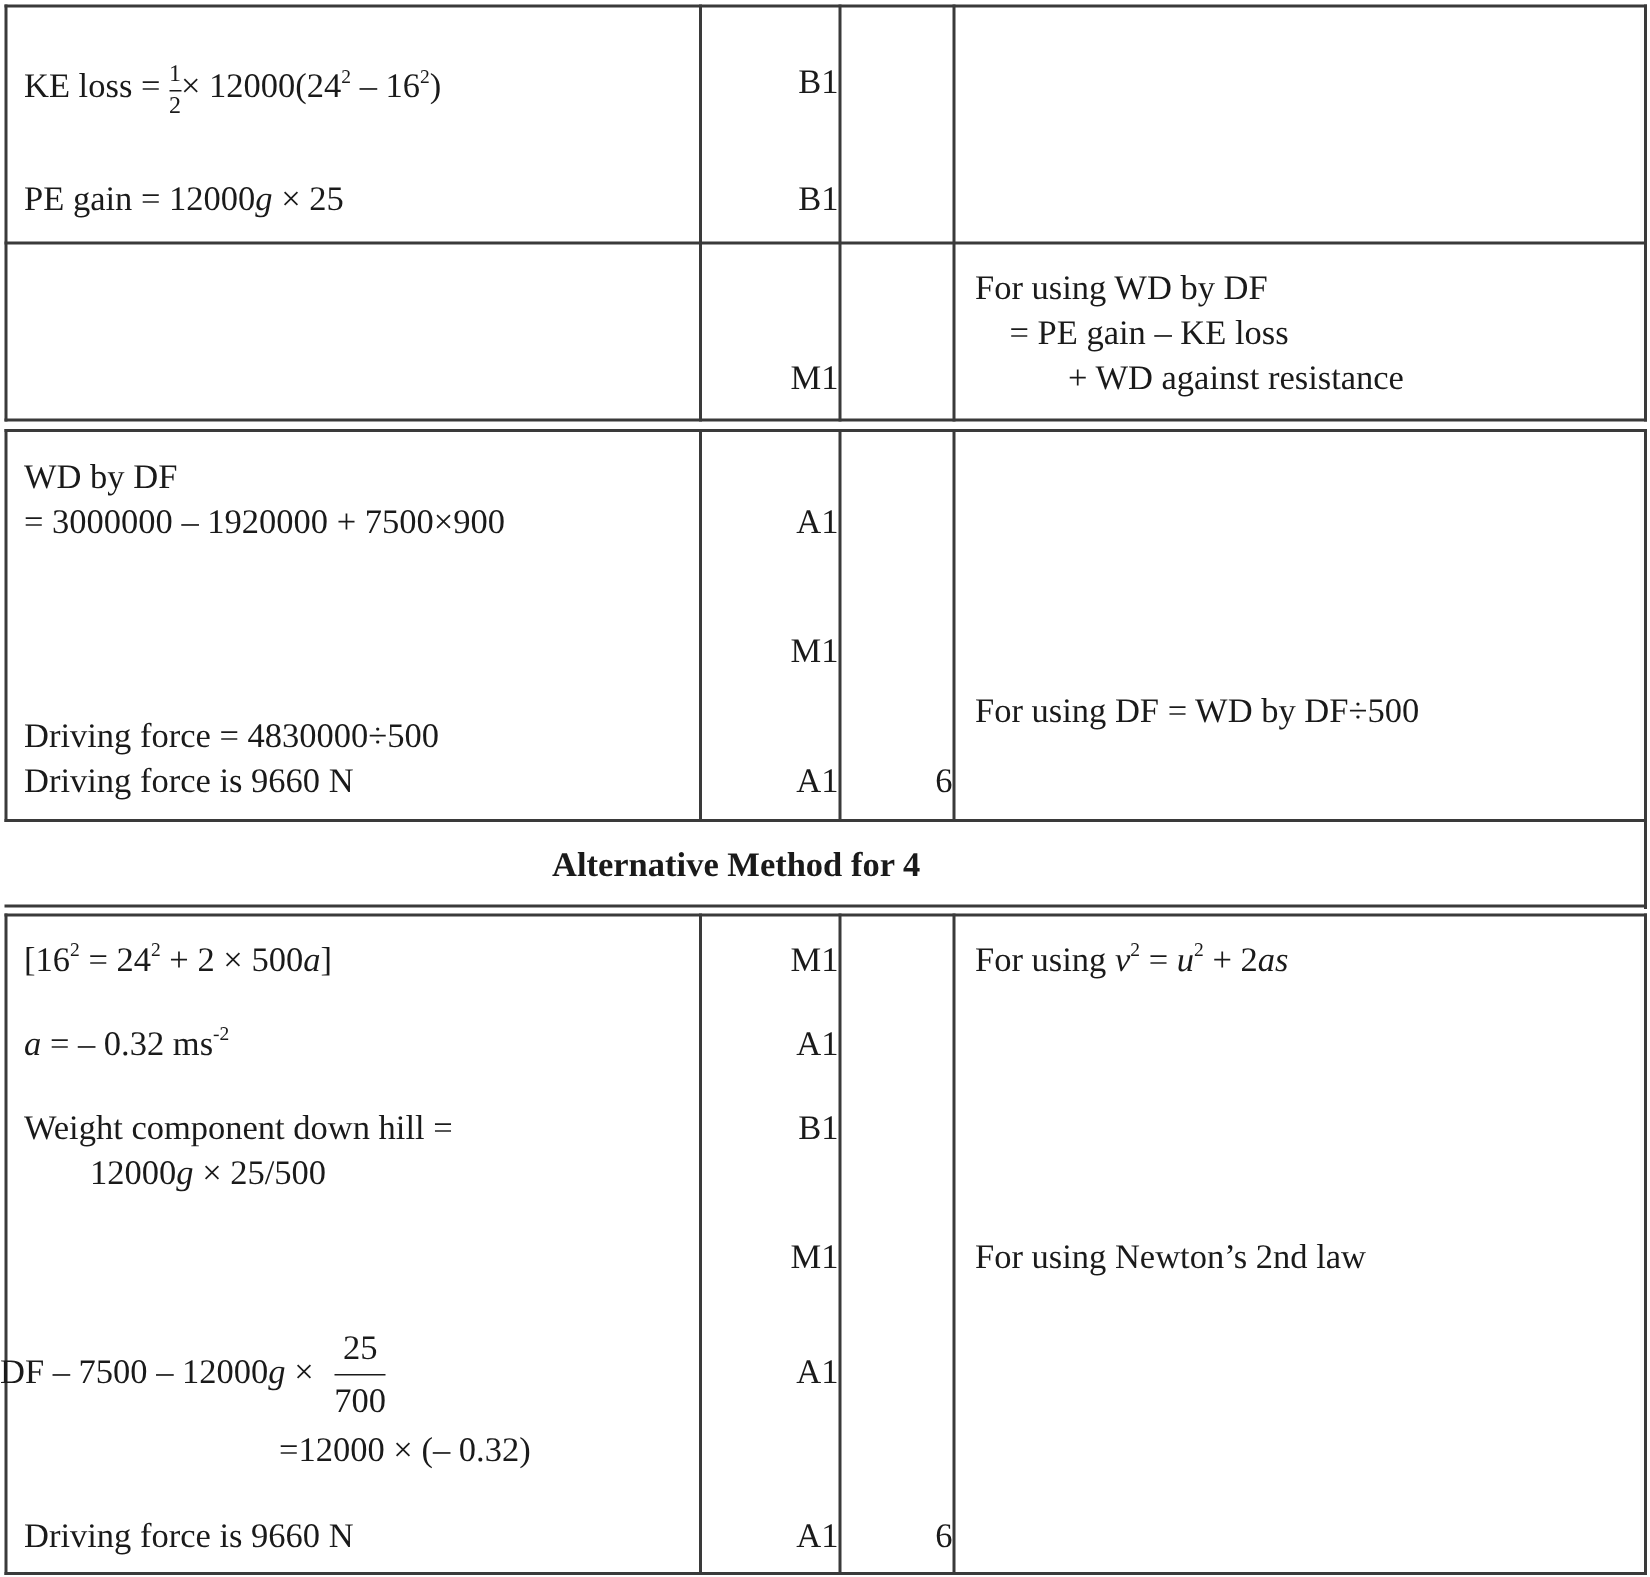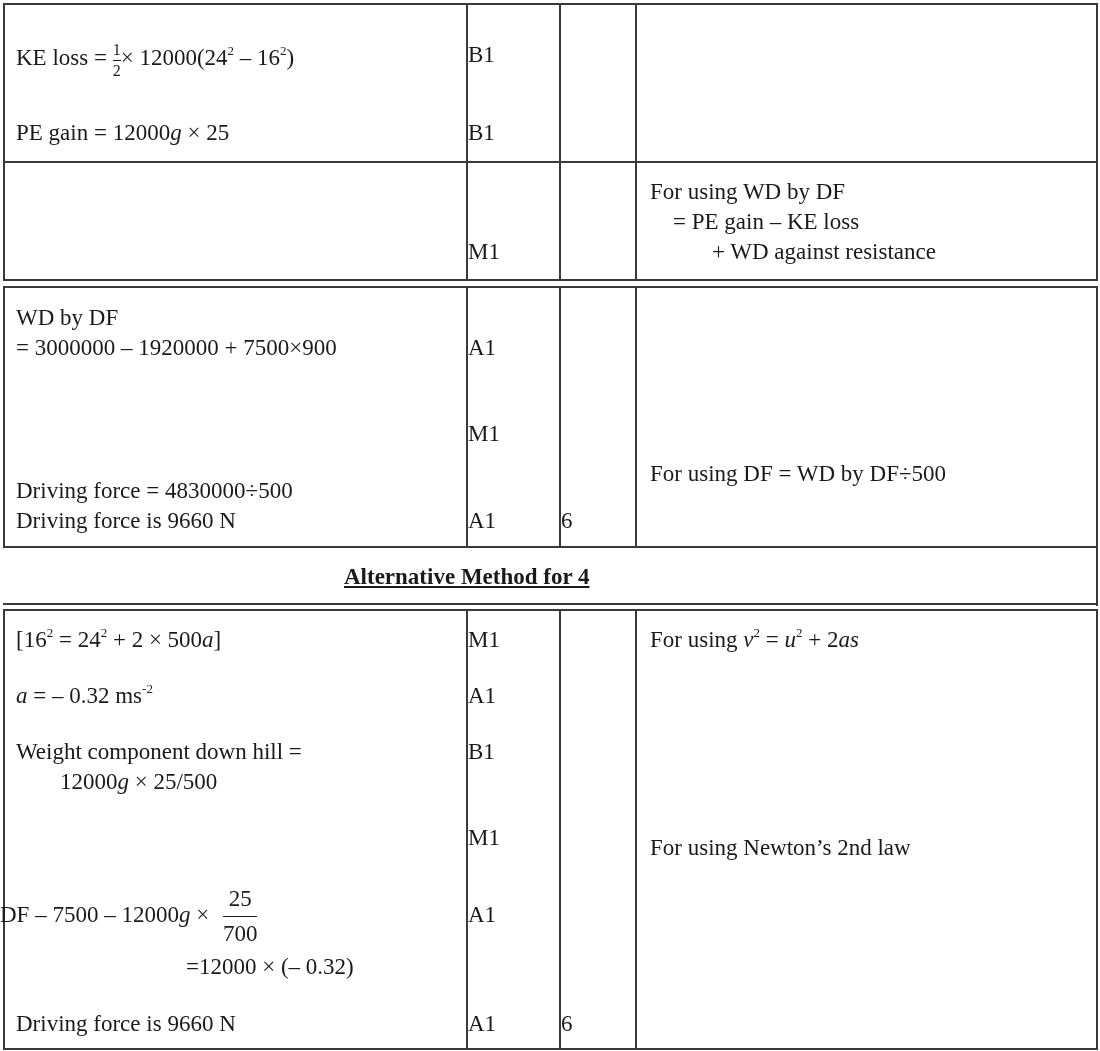--- a/index.html
+++ b/index.html
@@ -1,21 +1,21 @@
 <!DOCTYPE html>
 <html><head>
 <meta charset="utf-8">
 <style>
   html, body { margin: 0; padding: 0; background: #ffffff; }
   body { width: 1100px; height: 1051px; position: relative; overflow: hidden;
          font-family: "Liberation Serif", "DejaVu Serif", serif; color: #1a1a1a; }
   .hl { position: absolute; height: 2px; background: #3a3a3a; }
   .vl { position: absolute; width: 2px; background: #3a3a3a; }
   .t { position: absolute; font-size: 23px; line-height: 30px; white-space: nowrap; }
-  .c { text-align: left; }
+  .c { text-align: right; }
   .b { font-weight: bold; }
   i { font-style: italic; }
   sup { font-size: 13px; vertical-align: 0; position: relative; top: -10px; }
   .frac { display: inline-block; vertical-align: middle; text-align: center; position: relative; }
   .frac .num, .frac .den { display: block; line-height: 22px; }
   .frac .bar { display: block; border-top: 1px solid #1a1a1a; margin: 1px 0; }
   .small-frac { font-size: 16px; }
   .small-frac .num, .small-frac .den { line-height: 18px; }
 </style>
 </head>
@@ -69,21 +69,21 @@
 <div class="t c" style="left:468px; width:91px; top:333px;">A1</div>
 
 <div class="t c" style="left:468px; width:91px; top:419px;">M1</div>
 <div class="t" style="left:650px; top:419px;margin-top:40px;">For using DF = WD by DF÷500</div>
 
 <div class="t" style="left:16px; top:476px;">Driving force = 4830000÷500</div>
 <div class="t" style="left:16px; top:506px;">Driving force is 9660 N</div>
 <div class="t c" style="left:468px; width:91px; top:506px;">A1</div>
 <div class="t c" style="left:561px; width:74px; top:506px;">6</div>
 
-<div class="t b" style="left:344px; top:562px;text-decoration:underline;">Alternative Method for 4</div>
+<div class="t b" style="left:368px; top:562px;">Alternative Method for 4</div>
 
 <div class="t" style="left:16px; top:625px;">
   <span>[16</span><sup>2</sup><span> = 24</span><sup>2</sup><span> + 2 × 500</span><i>a</i><span>]</span>
 </div>
 <div class="t c" style="left:468px; width:91px; top:625px;">M1</div>
 <div class="t" style="left:650px; top:625px;">
   <span>For using </span><i>v</i><sup>2</sup><span> = </span><i>u</i><sup>2</sup><span> + 2</span><i>as</i>
 </div>
 
 <div class="t" style="left:16px; top:681px;">
@@ -91,21 +91,21 @@
 </div>
 <div class="t c" style="left:468px; width:91px; top:681px;">A1</div>
 
 <div class="t" style="left:16px; top:737px;">Weight component down hill =</div>
 <div class="t" style="left:16px; top:767px;margin-left:44px;">
   <span>12000</span><i>g</i><span> × 25/500</span>
 </div>
 <div class="t c" style="left:468px; width:91px; top:737px;">B1</div>
 
 <div class="t c" style="left:468px; width:91px; top:823px;">M1</div>
-<div class="t" style="left:650px; top:823px;margin-top:10px;">For using Newton’s 2nd law</div>
+<div class="t" style="left:650px; top:823px;">For using Newton’s 2nd law</div>
 
 <div class="t" style="left:0; top:880px; line-height:70px;">
   <span>DF – 7500 – 12000</span><i>g</i><span> × </span><span class="frac" style="margin-left:8px;"><span class="num" style="line-height:32px;">25</span><span class="bar"></span><span class="den" style="line-height:32px;">700</span></span>
 </div>
 <div class="t" style="left:186px; top:952px;">=12000 × (– 0.32)</div>
 <div class="t c" style="left:468px; width:91px; top:900px;">A1</div>
 
 <div class="t" style="left:16px; top:1009px;">Driving force is 9660 N</div>
 <div class="t c" style="left:468px; width:91px; top:1009px;">A1</div>
 <div class="t c" style="left:561px; width:74px; top:1009px;">6</div>

